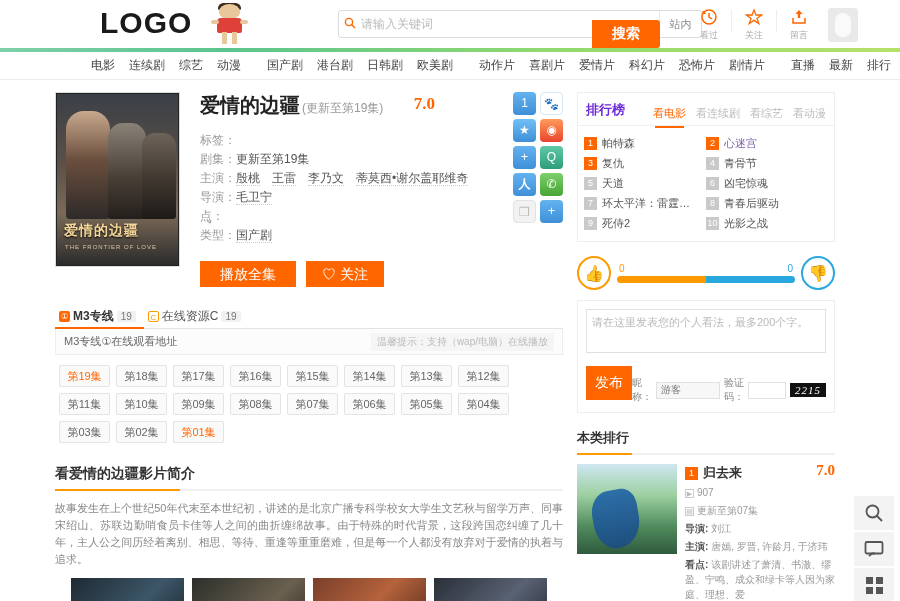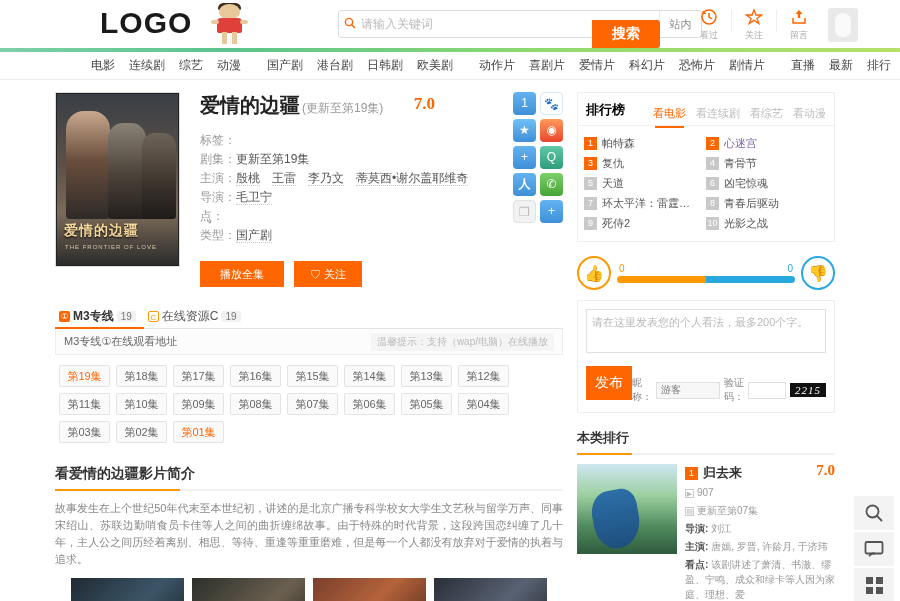--- a/index.html
+++ b/index.html
@@ -80,21 +80,21 @@
            color: #f60; font-family: "Liberation Serif", serif; }
 
   .rows { margin-top: 12px; }
   .row { font-size: 12px; color: #999; line-height: 19px; }
   .row .lbl { color: #999; }
   .row .val { color: #555; }
   .row .tag { color: #555; margin-right: 12px; border-bottom: 1px dotted #ccc; }
   .row .ulink { color: #555; border-bottom: 1px dotted #ccc; }
 
   .actions { margin-top: 16px; display: flex; gap: 10px; }
-  .btn-play, .btn-fav { background: #f60; color: #fff; font-size: 11px; border: 0; cursor: pointer;
+  .btn-play, .btn-fav { background: #f60; color: #fff; font-size: 14px; border: 0; cursor: pointer;
       padding: 0 20px; height: 26px; line-height: 26px; font-family: "Liberation Sans", sans-serif; }
   .btn-fav { padding: 0 16px; }
 
   .share { position: absolute; right: 0; top: 0; width: 50px; display: flex; flex-wrap: wrap; gap: 4px; }
   .sh { width: 23px; height: 23px; border-radius: 4px; position: relative; color: #fff;
         font-size: 12px; text-align: center; line-height: 23px; cursor: pointer; }
   .sh.b1 { background: linear-gradient(180deg,#63b3f0,#3f8fd8); }
   .sh.b2 { background: #fff; border: 1px solid #d7e8f7; color: #4a90d9; }
   .sh.b3 { background: linear-gradient(180deg,#6fc0f5,#3f8fd8); }
   .sh.b4 { background: linear-gradient(180deg,#ff9a5a,#e8452d); }
@@ -140,21 +140,21 @@
   .gcell { width: 115px; height: 78px; position: relative; overflow: hidden; }
   .g1 { background: linear-gradient(135deg,#1f2a33,#3c5668 50%,#0e1418); }
   .g2 { background: linear-gradient(135deg,#2b2f2a,#6b6050 55%,#1a1714); }
   .g3 { background: linear-gradient(135deg,#7a3f2a,#b5633c 45%,#3a1d12); }
   .g4 { background: linear-gradient(135deg,#2a2f38,#596273 50%,#14181e); }
 
   
   .panel { border: 1px solid #eee; }
   .panel-h { display: flex; align-items: center; justify-content: space-between;
              padding: 8px 8px 0 8px; border-bottom: 1px solid #f0f0f0; }
-  .panel-h .ph-t { font-size: 13px; font-weight: bold; color: #000000; padding-bottom: 6px; }
+  .panel-h .ph-t { font-size: 13px; font-weight: bold; color: #6d28d9; padding-bottom: 6px; }
   .ph-tabs { display: flex; gap: 10px; }
   .ph-tabs span { font-size: 11px; color: #bbb; cursor: pointer; position: relative; }
   .ph-tabs span.on { color: #f60; }
   .ph-tabs span.on::after { content:""; position:absolute; left:2px; right:2px; bottom:-7px; height:2px; background:#f60; }
 
   .rank-grid { display: flex; flex-wrap: wrap; padding: 7px 6px 8px; }
   .rk { width: 50%; display: flex; align-items: center; gap: 5px; height: 20px; }
   .rk .no { width: 13px; height: 13px; line-height: 13px; text-align: center; font-size: 9px;
             color: #fff; background: #c9c9c9; }
   .rk.top .no { background: #f60; }

